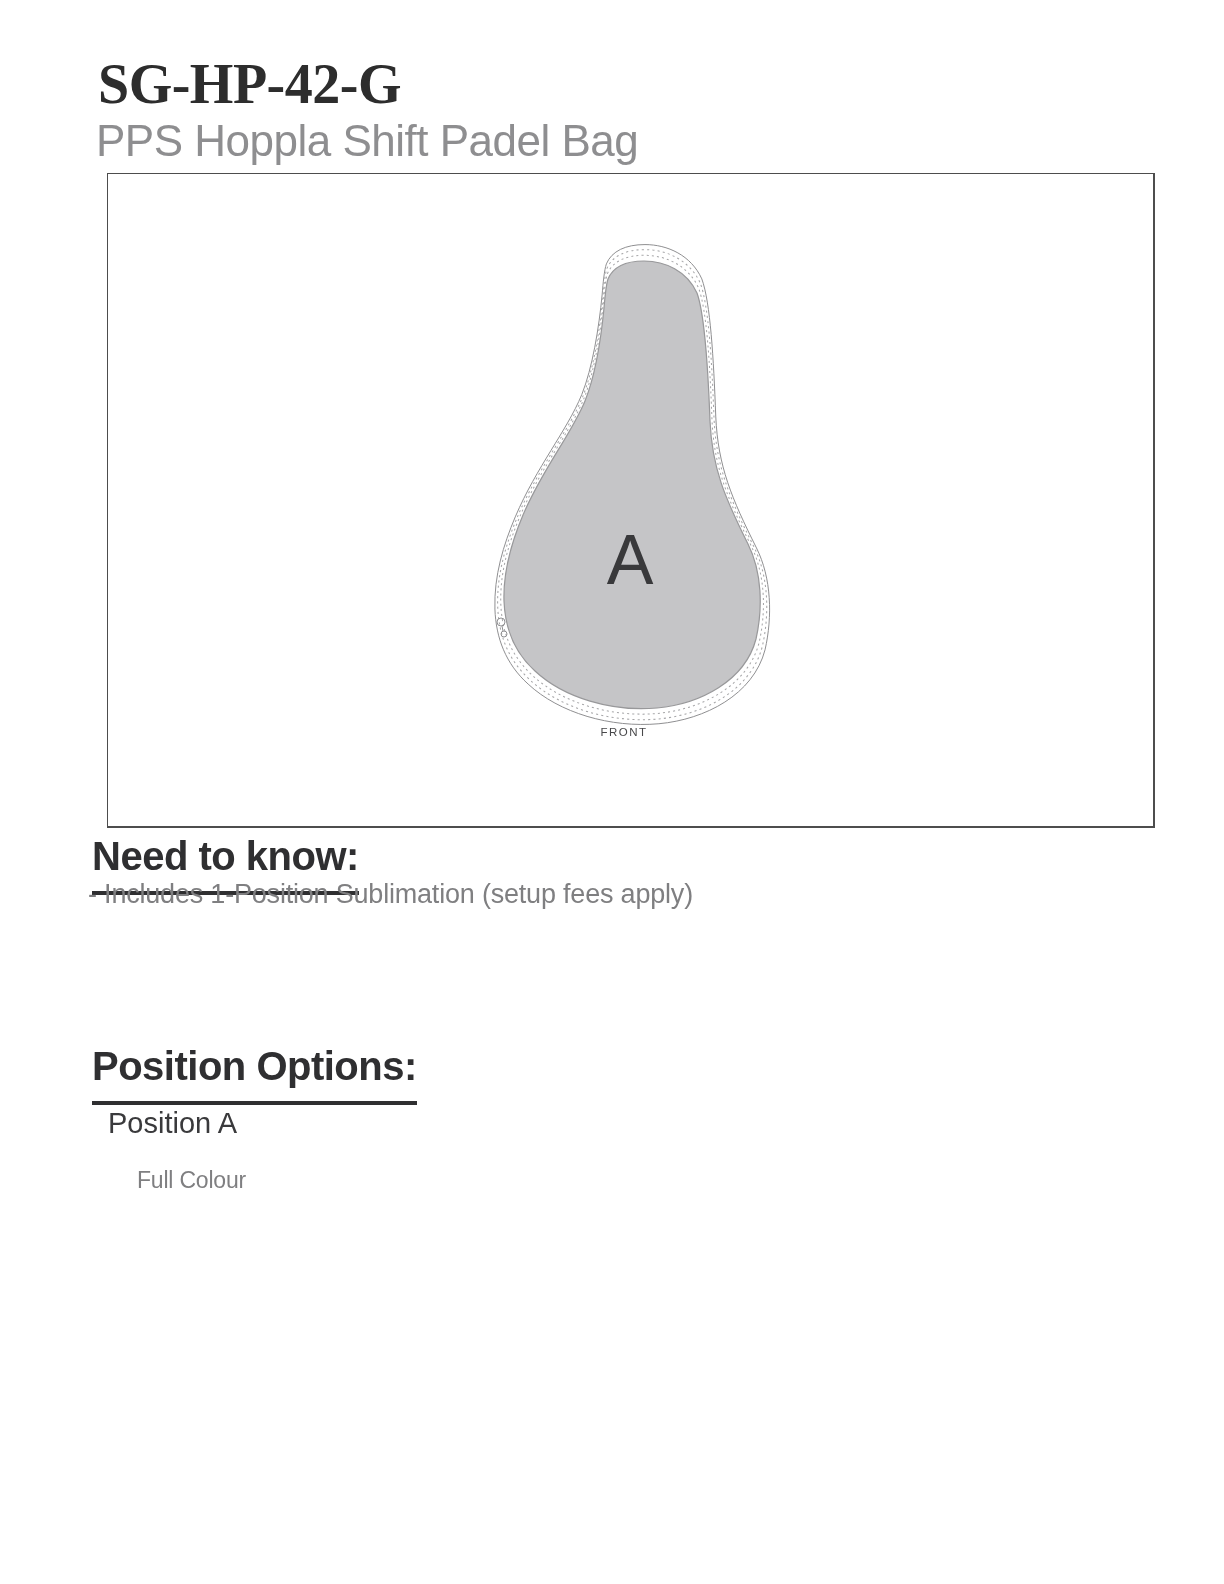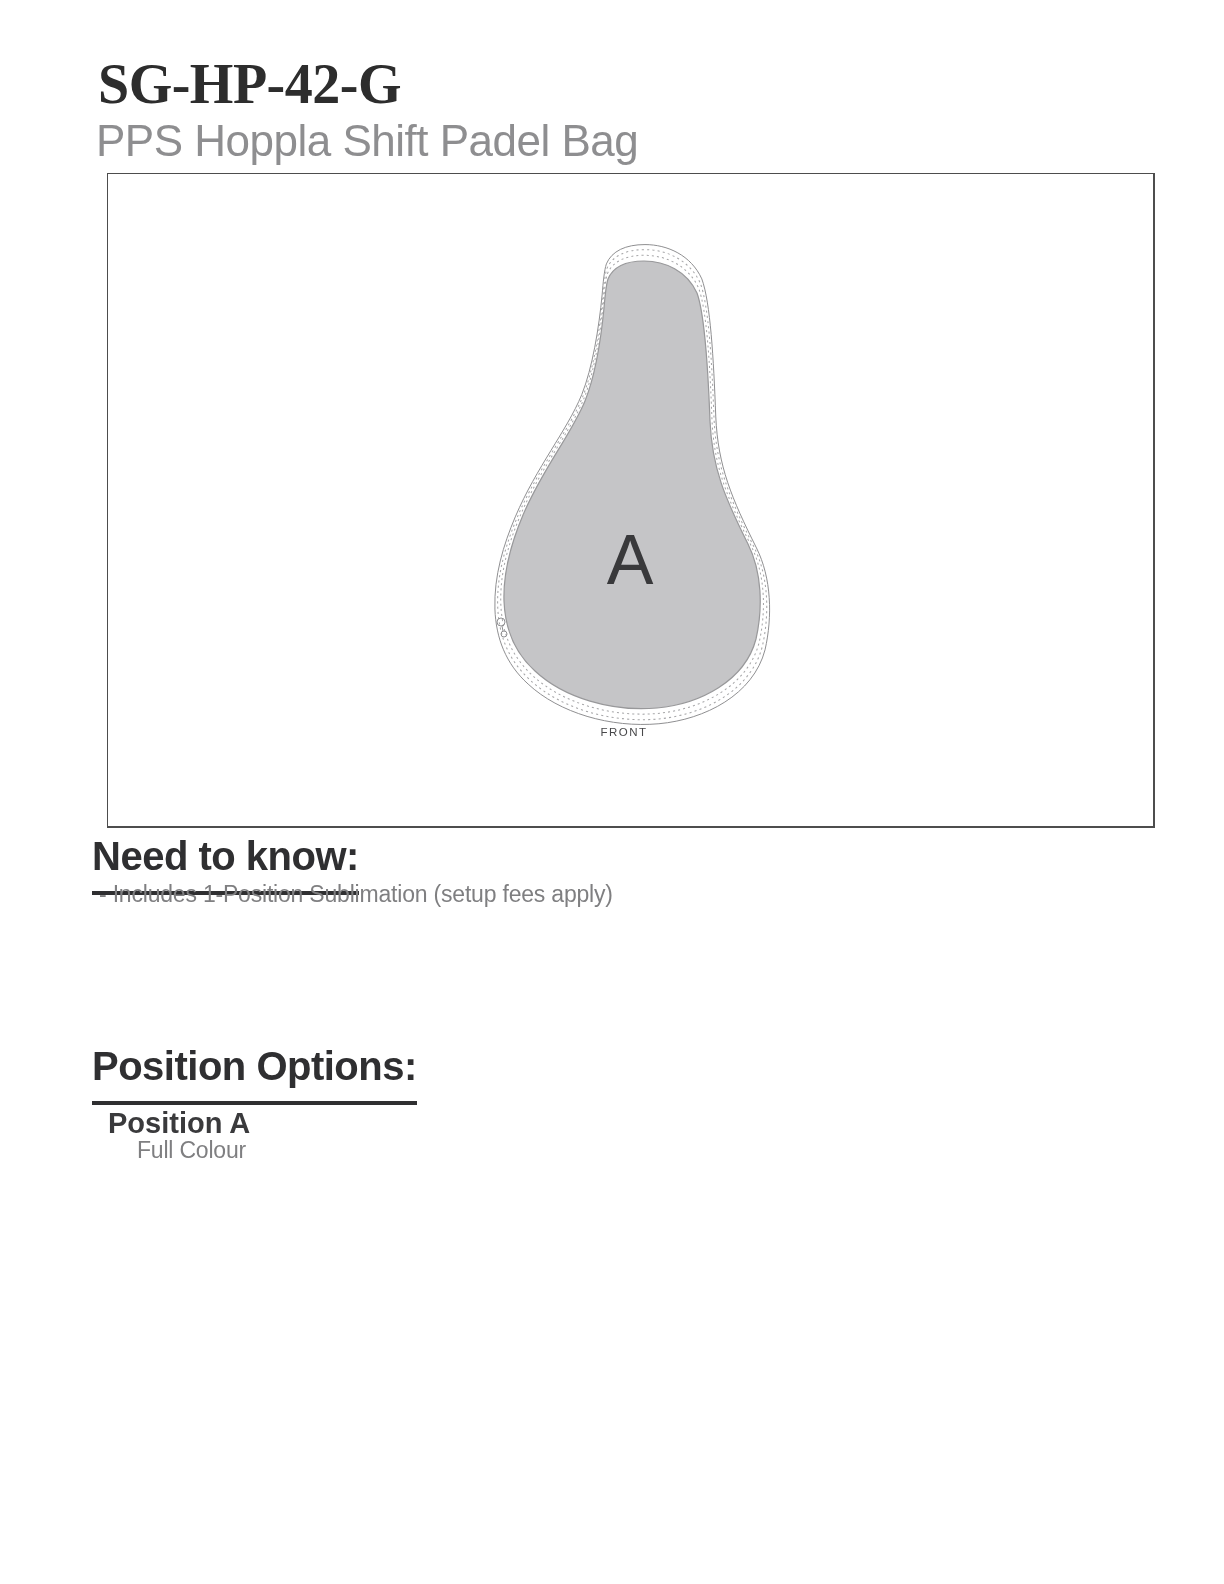--- a/index.html
+++ b/index.html
@@ -36,36 +36,36 @@
     color: #2f2f31; letter-spacing: -0.5px;
     border-bottom: 4px solid #2f2f31;
     padding-bottom: 14px;
     display: inline-block;
   }
   #need-heading { left: 92px; top: 835px; }
   #branding-heading { left: 92px; top: 1045px; }
 
   .notes {
     position: absolute; left: 88px; top: 882px;
-    font-size: 23px; line-height: 25px; letter-spacing: -0.2px; margin-left: 11px;
+    font-size: 27px; line-height: 25px; letter-spacing: -0.2px;
   }
   .note-gray { color: #7f7f81; }
   .note-red { color: #ff0000; }
 
   .position-title {
     position: absolute; left: 108px; top: 1108px;
-    font-size: 29px; font-weight: bold; line-height: 1.1;
+    font-size: 29px; font-weight: normal; line-height: 1.1;
     color: #3a3a3c;
   }
   .branding-list {
     position: absolute; left: 112px; top: 1138px;
     font-size: 23px; line-height: 25px; letter-spacing: -0.2px;
     color: #7f7f81;
   }
-  .branding-list .indent { padding-left: 25px; }
+  .branding-list .indent { padding-left: 25px; margin-top: 30px; }
 
   .bag-fill   { fill: #c5c5c7; stroke: #98989a; stroke-width: 1.2; }
   .bag-dot    { fill: none; stroke: #a6a6a8; stroke-width: 1; stroke-dasharray: 2 3; }
   .bag-outer  { fill: none; stroke: #8a8a8c; stroke-width: 0.9; }
   .zip        { fill: none; stroke: #909092; stroke-width: 1; }
   .pos-marker { font-family: "Liberation Sans", sans-serif; font-size: 70px; fill: #39393b; }
   .front-label{ font-family: "Liberation Sans", sans-serif; font-size: 11.5px; fill: #48484a; letter-spacing: 1.5px; }
 </style>
 </head>
 <body>

